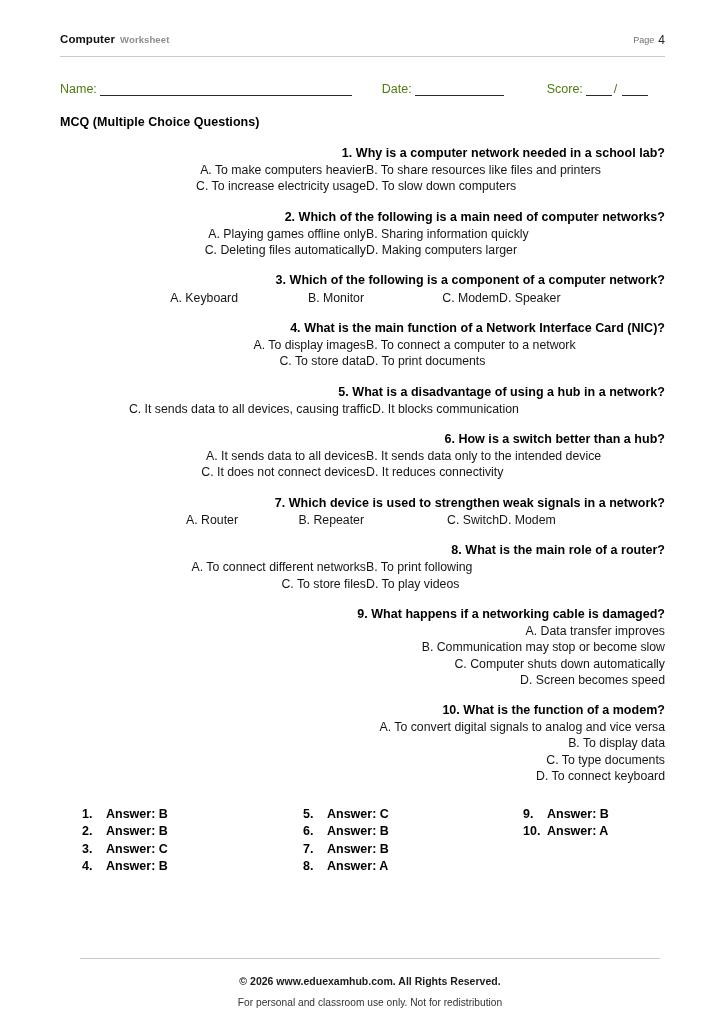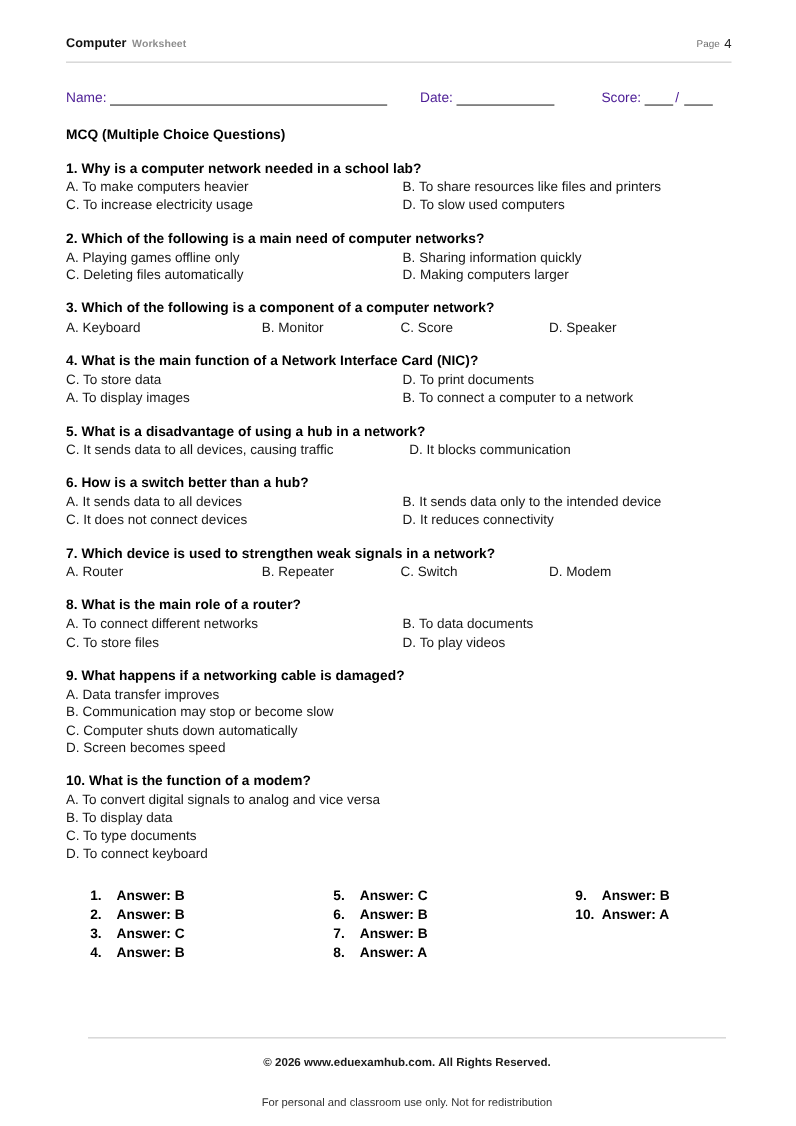--- a/index.html
+++ b/index.html
@@ -63,21 +63,21 @@
     font-size: 12px;
     color: #222;
   }
 
   
   .info-line {
     margin-top: 22px;
     display: flex;
     align-items: flex-end;
     font-size: 12.5px;
-    color: #4c1d95;
+    color: #4d7c0f;
     height: 17px;
   }
   .info-label { white-space: nowrap; }
   .rule {
     border-bottom: 1px solid #2b2b2b;
     height: 11px;
     margin-left: 3px;
   }
   .rule-name  { width: 252px; }
   .rule-date  { width: 89px; }
@@ -92,21 +92,21 @@
     margin-top: 19px;
     font-size: 12.5px;
     font-weight: bold;
     color: #000;
     letter-spacing: 0.05px;
   }
 
   
   .questions { margin-top: 16px; }
 
-  .q-block { margin-bottom: 14px; }
+  .q-block { margin-bottom: 14px; text-align: right; }
 
   .q-text {
     font-size: 12.5px;
     font-weight: bold;
     color: #000;
     line-height: 1.30;
     letter-spacing: 0.03px;
   }
 
   .opts { margin-top: 1px; }
@@ -175,21 +175,21 @@
     border-top: 1px solid #c9c9c9;
     margin-bottom: 16px;
   }
   .copyright {
     font-size: 10.5px;
     font-weight: bold;
     color: #1a1a1a;
     letter-spacing: 0.01px;
   }
   .usage-note {
-    margin-top: 25px;
+    margin-top: 10px;
     font-size: 10.2px;
     color: #333333;
     letter-spacing: 0.01px;
   }
 </style>
 </head>
 <body>
 
 <div class="page">
 
@@ -222,21 +222,21 @@
   <div class="questions" id="questions-container">
       <div class="q-block">
         <div class="q-text">1. Why is a computer network needed in a school lab?</div>
         <div class="opts opts-2col">
           <div class="opt-row">
             <div class="opt">A. To make computers heavier</div>
             <div class="opt">B. To share resources like files and printers</div>
           </div>
           <div class="opt-row">
             <div class="opt">C. To increase electricity usage</div>
-            <div class="opt">D. To slow used computers</div>
+            <div class="opt">D. To slow down computers</div>
           </div>
         </div>
       </div>
       <div class="q-block">
         <div class="q-text">2. Which of the following is a main need of computer networks?</div>
         <div class="opts opts-2col">
           <div class="opt-row">
             <div class="opt">A. Playing games offline only</div>
             <div class="opt">B. Sharing information quickly</div>
           </div>
@@ -245,35 +245,35 @@
             <div class="opt">D. Making computers larger</div>
           </div>
         </div>
       </div>
       <div class="q-block">
         <div class="q-text">3. Which of the following is a component of a computer network?</div>
         <div class="opts opts-4col">
           <div class="opt-row">
             <div class="opt">A. Keyboard</div>
             <div class="opt">B. Monitor</div>
-            <div class="opt">C. Score</div>
+            <div class="opt">C. Modem</div>
             <div class="opt">D. Speaker</div>
           </div>
         </div>
       </div>
       <div class="q-block">
         <div class="q-text">4. What is the main function of a Network Interface Card (NIC)?</div>
         <div class="opts opts-2col">
+          <div class="opt-row">
+            <div class="opt">A. To display images</div>
+            <div class="opt">B. To connect a computer to a network</div>
+          </div>
           <div class="opt-row">
             <div class="opt">C. To store data</div>
             <div class="opt">D. To print documents</div>
-          </div>
-          <div class="opt-row">
-            <div class="opt">A. To display images</div>
-            <div class="opt">B. To connect a computer to a network</div>
           </div>
         </div>
       </div>
       <div class="q-block">
         <div class="q-text">5. What is a disadvantage of using a hub in a network?</div>
         <div class="opts opts-2wide">
           <div class="opt-row">
             <div class="opt">C. It sends data to all devices, causing traffic</div>
             <div class="opt">D. It blocks communication</div>
           </div>
@@ -301,21 +301,21 @@
             <div class="opt">C. Switch</div>
             <div class="opt">D. Modem</div>
           </div>
         </div>
       </div>
       <div class="q-block">
         <div class="q-text">8. What is the main role of a router?</div>
         <div class="opts opts-2col">
           <div class="opt-row">
             <div class="opt">A. To connect different networks</div>
-            <div class="opt">B. To data documents</div>
+            <div class="opt">B. To print following</div>
           </div>
           <div class="opt-row">
             <div class="opt">C. To store files</div>
             <div class="opt">D. To play videos</div>
           </div>
         </div>
       </div>
       <div class="q-block">
         <div class="q-text">9. What happens if a networking cable is damaged?</div>
         <div class="opts opts-1col">

